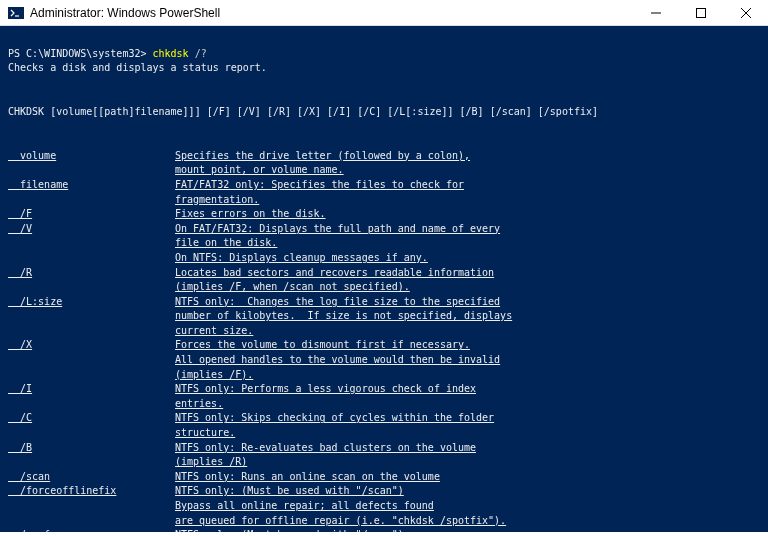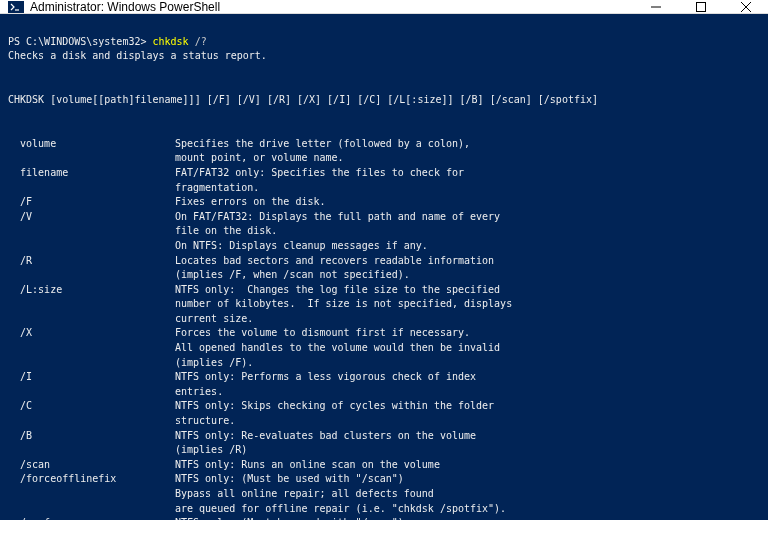--- a/index.html
+++ b/index.html
@@ -4,21 +4,21 @@
   <style>
     * { margin: 0; padding: 0; box-sizing: border-box; }
     body {
       width: 768px;
       height: 536px;
       background: #fff;
       font-family: Consolas, monospace;
       overflow: hidden;
     }
     .titlebar {
-      height: 14px;
+      height: 26px;
       background: #fff;
       border-bottom: 1px solid #ddd;
       display: flex;
       align-items: center;
       padding-left: 8px;
     }
     .titlebar-icon {
       width: 16px;
       height: 16px;
       margin-right: 6px;
@@ -53,21 +53,21 @@
       padding: 6px 8px;
       font-size: 10px;
       line-height: 14.6px;
       white-space: pre;
       font-family: Consolas, "Lucida Console", monospace;
       overflow: hidden;
     }
     .prompt { color: #eee; }
     .cmd { color: #ffff00; }
     .cmdarg { color: #cccccc; }
-    .row { display: flex; }
+    .row { display: flex; text-decoration: underline; }
     .opt { width: 135px; flex-shrink: 0; }
     .desc { flex: 1; white-space: pre-wrap; margin-left: 32px; }
   </style>
 </head>
 <body>
 
 <div class="titlebar">
   <span class="titlebar-icon">
     <svg width="16" height="16" viewBox="0 0 16 16">
       <rect x="0" y="2" width="16" height="12" fill="#012456"></rect>

